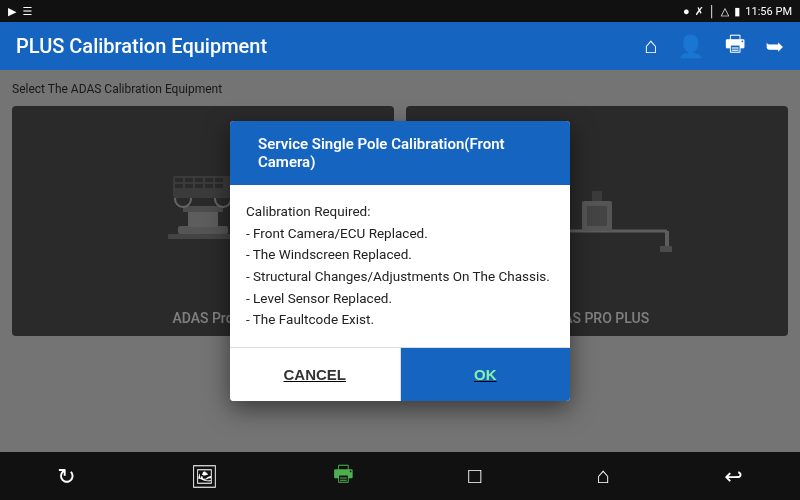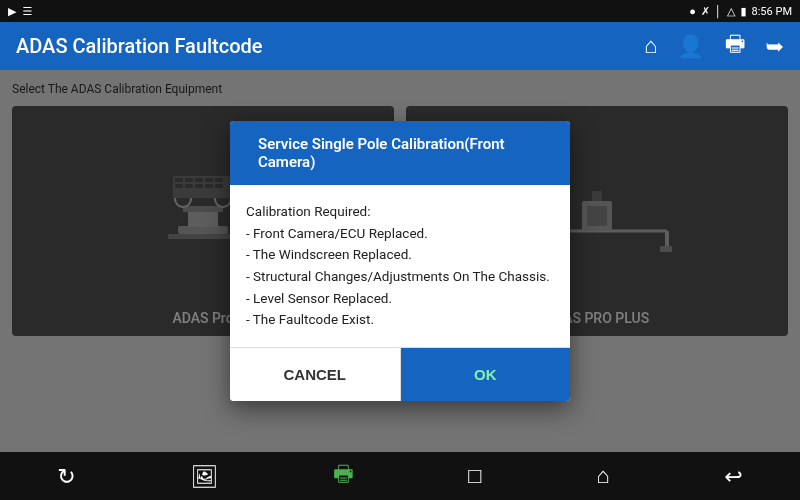--- a/index.html
+++ b/index.html
@@ -131,20 +131,21 @@
     }
     .dialog-body {
       padding: 16px;
       font-size: 13.5px;
       color: #222;
       line-height: 1.6;
     }
     .dialog-actions {
       display: flex;
       border-top: 1px solid #ddd;
+      text-decoration: underline;
     }
     .dialog-btn {
       flex: 1;
       padding: 18px 0;
       font-size: 15px;
       font-weight: 600;
       border: none;
       cursor: pointer;
       text-align: center;
     }
@@ -192,26 +193,26 @@
   <div class="status-bar-left">
     <span>▶</span>
     <span>☰</span>
   </div>
   <div class="status-bar-right">
     <span>●</span>
     <span>✗</span>
     <span>│</span>
     <span>△</span>
     <span>▮</span>
-    <span>8:56 PM</span>
+    <span>11:56 PM</span>
   </div>
 </div>
 
 <div class="app-bar">
-  <span class="app-bar-title">ADAS Calibration Faultcode</span>
+  <span class="app-bar-title">PLUS Calibration Equipment</span>
   <div class="app-bar-icons">
     <span class="app-bar-icon">⌂</span>
     <span class="app-bar-icon">👤</span>
     <span class="app-bar-icon">🖶</span>
     <span class="app-bar-icon">➥</span>
   </div>
 </div>
 
 <div class="main-content">
   <div class="page-subtitle">Select The ADAS Calibration Equipment</div>

